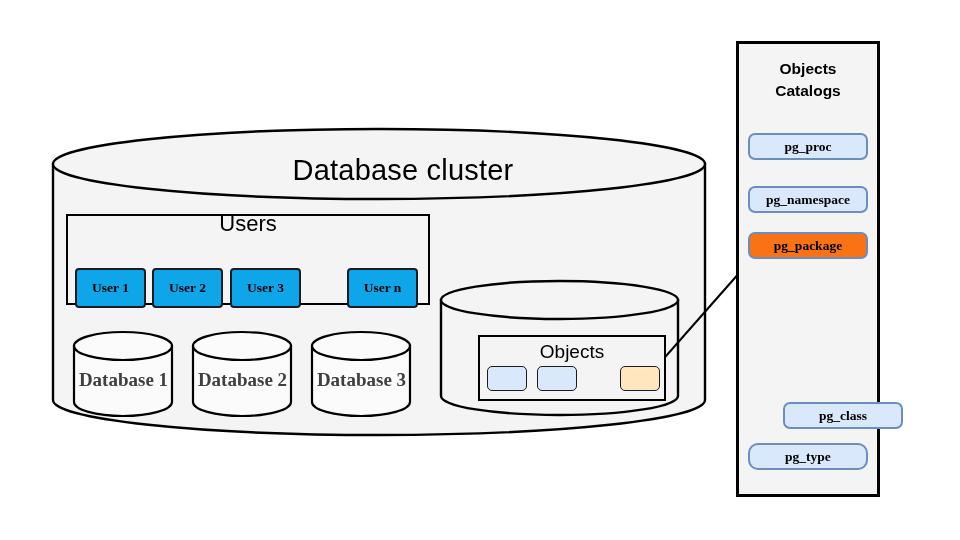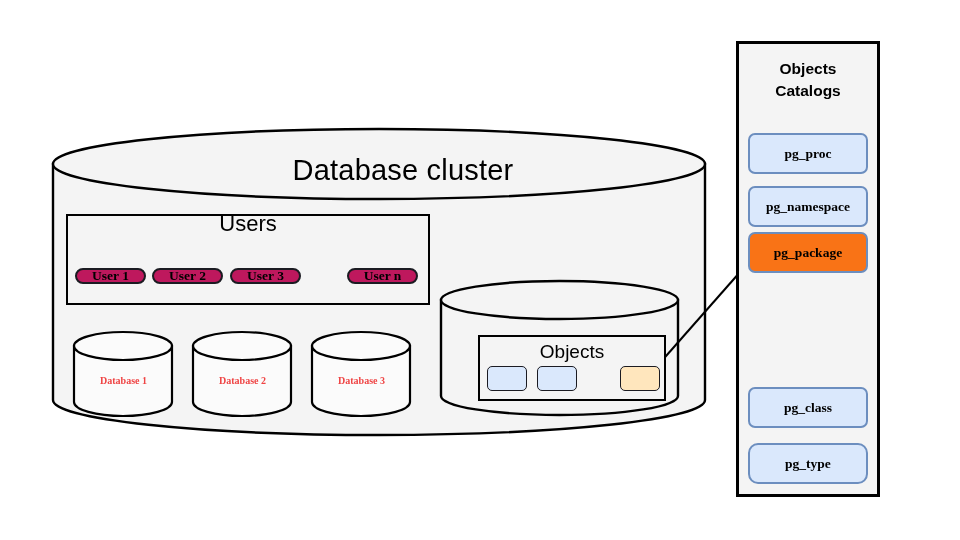--- a/index.html
+++ b/index.html
@@ -25,38 +25,38 @@
   #users-panel{
     left:66px;top:214px;width:364px;height:91px;
     border:2.4px solid #000;background:#f4f4f4;
   }
   #users-title{
     left:66px;top:209px;width:364px;height:30px;
     display:flex;align-items:center;justify-content:center;
     font-size:22px;color:#000;
   }
   .user-chip{
-    height:16px;top:268px;
-    border:2px solid #1b1b22;border-radius:12px;
-    background:#be185d;
+    height:40px;top:268px;
+    border:2px solid #1b1b22;border-radius:4px;
+    background:#0ea5e9;
     display:flex;align-items:center;justify-content:center;
     font-family:"Liberation Serif", serif;font-weight:bold;
     font-size:13.5px;color:#000;
   }
   #user-1{left:75px;width:71px;}
   #user-2{left:152px;width:71px;}
   #user-3{left:230px;width:71px;}
   #user-n{left:347px;width:71px;}
 
   
   .db-label{
     height:20px;
     display:flex;align-items:center;justify-content:center;
     font-family:"Liberation Serif", serif;font-weight:bold;
-    font-size:10px;color:#ef4444;
+    font-size:19px;color:#404040;
   }
   #db-label-1{left:74px;top:370px;width:99px;}
   #db-label-2{left:193px;top:370px;width:99px;}
   #db-label-3{left:312px;top:370px;width:99px;}
 
   
   #objects-panel{
     left:478px;top:335px;width:188px;height:66px;
     border:2.4px solid #000;background:#f4f4f4;
   }
@@ -77,32 +77,32 @@
   #catalogs-panel{
     left:736px;top:41px;width:144px;height:456px;
     border:3px solid #000;background:#f4f4f4;
   }
   #catalogs-title{
     left:736px;top:58px;width:144px;
     text-align:center;font-size:15.5px;font-weight:bold;color:#000;
     line-height:1.42;
   }
   .cat-chip{
-    left:748px;width:120px;height:41px;
+    left:748px;width:120px;height:27px;
     border:2px solid #6c8ebf;border-radius:7px;
     display:flex;align-items:center;justify-content:center;
     font-family:"Liberation Serif", serif;font-weight:bold;
     font-size:13.5px;color:#000;text-align:right;
   }
   .cat-blue{background:#dae8fc;}
   .cat-yellow{background:#f97316;border-color:#6c8ebf;}
   #catalog-0{top:133px;}
   #catalog-1{top:186px;}
   #catalog-2{top:232px;}
-  #catalog-3{top:387px;}
+  #catalog-3{top:402px;margin-left:35px;}
   #catalog-4{top:443px;border-radius:10px;}
 </style>
 </head>
 <body>
 
 <div id="stage">
 
   <svg class="layer" viewBox="0 0 960 540">
 
     <g>

